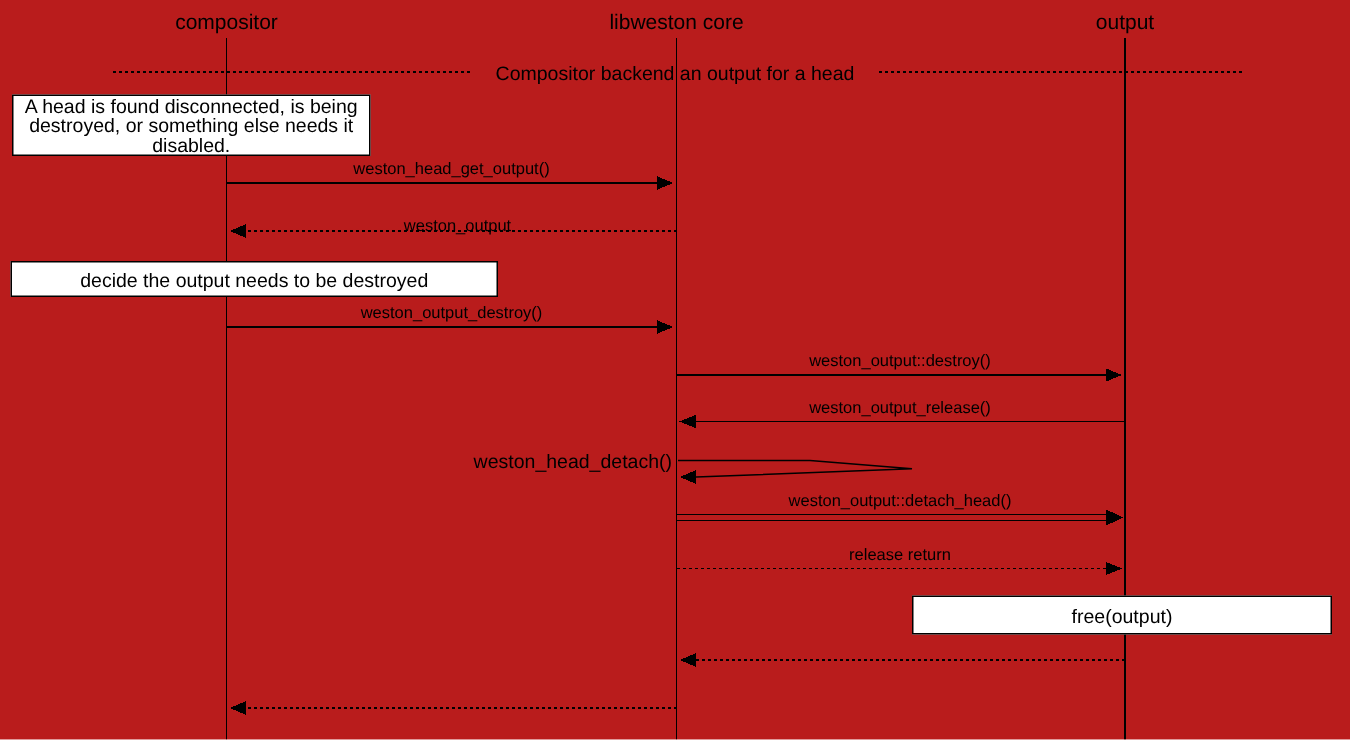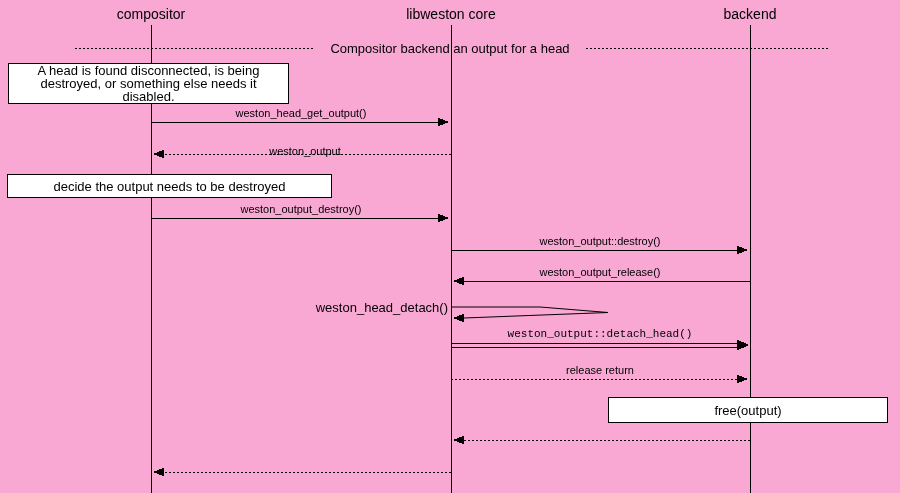--- a/index.html
+++ b/index.html
@@ -4,21 +4,21 @@
 <style>
   html, body {
     margin: 0;
     padding: 0;
     background: #ffffff;
   }
   .diagram {
     position: relative;
     width: 900px;
     height: 493px;
-    background: #f9a8d4;
+    background: #b91c1c;
     font-family: "Liberation Sans", "DejaVu Sans", sans-serif;
     color: #000000;
     overflow: hidden;
   }
   .diagram svg {
     position: absolute;
     left: 0;
     top: 0;
   }
   .actor-label {
@@ -107,41 +107,41 @@
 
     <line x1="750" y1="440" x2="464" y2="440" stroke-dasharray="2,2"></line>
     <polygon points="464,435.5 453,440 464,444.5" fill="#000000" stroke="none"></polygon>
 
     <line x1="451" y1="472" x2="164" y2="472" stroke-dasharray="2,2"></line>
     <polygon points="164,467.5 153,472 164,476.5" fill="#000000" stroke="none"></polygon>
   </svg>
 
   <div class="actor-label" style="left:151px; top:6px;">compositor</div>
   <div class="actor-label" style="left:451px; top:6px;">libweston core</div>
-  <div class="actor-label" style="left:750px; top:6px;">backend</div>
+  <div class="actor-label" style="left:750px; top:6px;">output</div>
 
   <div class="divider-label" style="left:450px; top:41px;">Compositor backend an output for a head</div>
 
-  <div class="note-box" style="left:8px; top:63px; width:281px; height:41px;">
+  <div class="note-box" style="left:8px; top:63px; width:239px; height:41px;">
     <div>A head is found disconnected, is being</div>
     <div>destroyed, or something else needs it</div>
     <div>disabled.</div>
   </div>
 
   <div class="msg-label" style="left:301px; top:106px;">weston_head_get_output()</div>
   <div class="msg-label" style="left:305px; top:144px;">weston_output</div>
 
   <div class="note-box single" style="left:7px; top:174px; width:325px; height:24px;">
     <div>decide the output needs to be destroyed</div>
   </div>
 
   <div class="msg-label" style="left:301px; top:202px;">weston_output_destroy()</div>
   <div class="msg-label" style="left:600px; top:265px;">weston_output_release()</div>
   <div class="msg-label" style="left:600px; top:234px;">weston_output::destroy()</div>
   <div class="msg-label-right" style="right:452px; top:300px;">weston_head_detach()</div>
-  <div class="msg-label" style="left:600px; top:327px;font-family:Liberation Mono, monospace;">weston_output::detach_head()</div>
+  <div class="msg-label" style="left:600px; top:327px;">weston_output::detach_head()</div>
   <div class="msg-label" style="left:600px; top:363px;">release return</div>
 
   <div class="note-box single" style="left:608px; top:397px; width:280px; height:26px;">
     <div>free(output)</div>
   </div>
 
 </div>
 
 </body></html>

